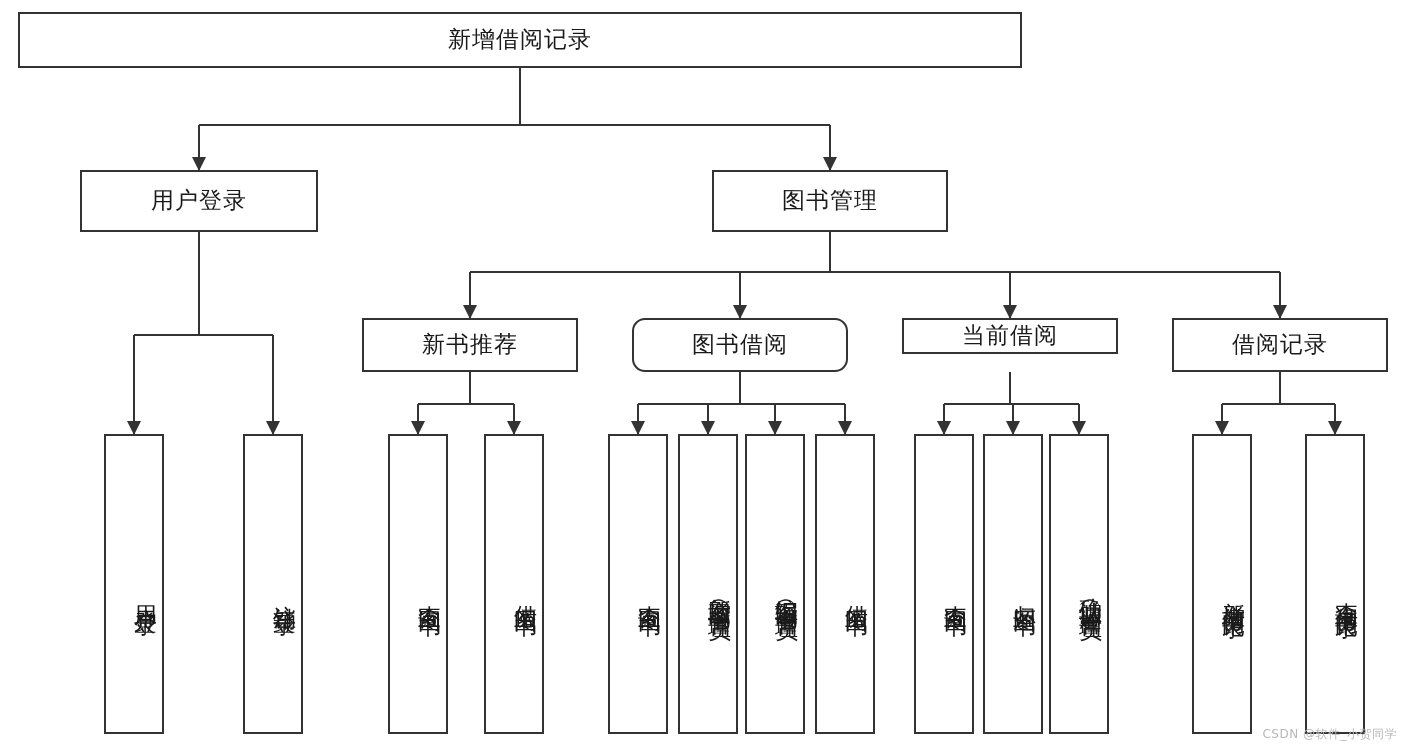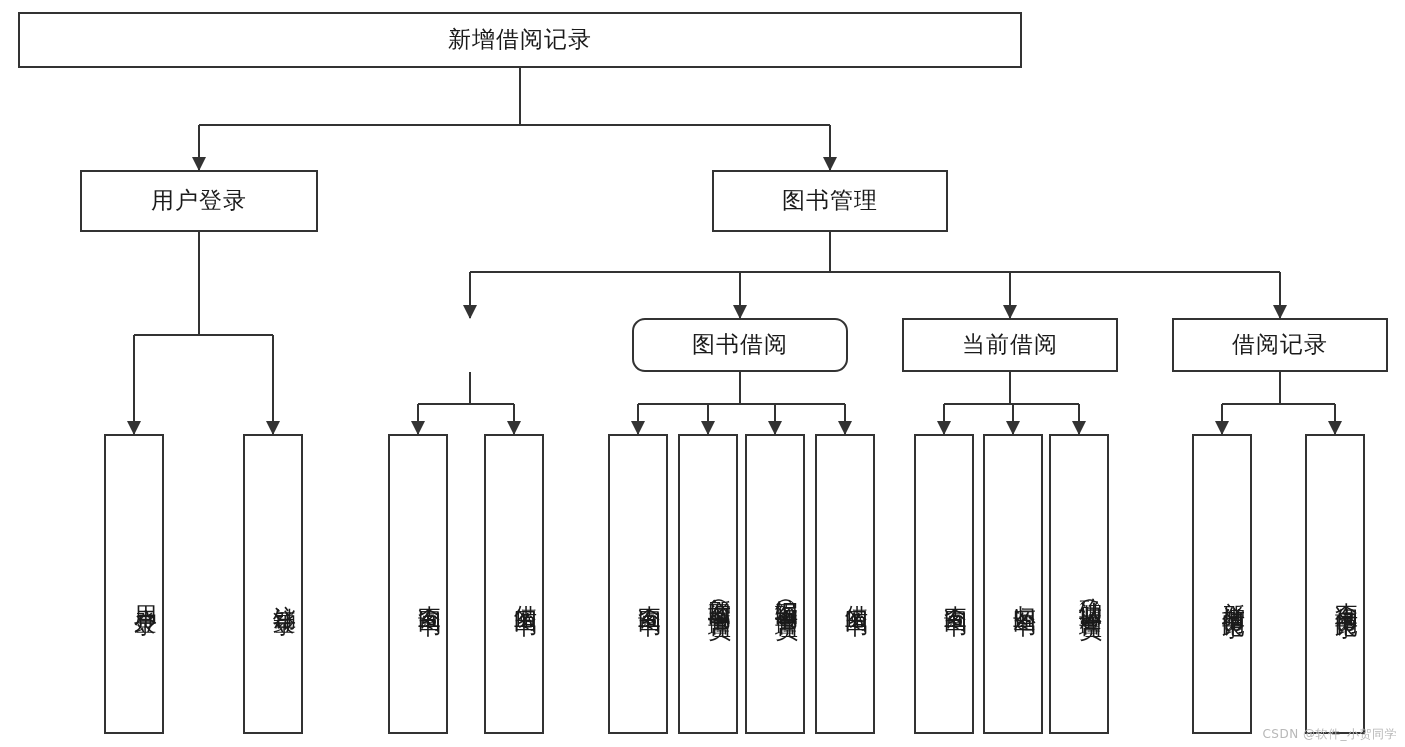--- a/index.html
+++ b/index.html
@@ -78,24 +78,27 @@
     <span class="label">新增借阅记录</span>
   </div>
 
   <div class="node horiz" id="n-l2-0" style="left: 80px; top: 170px; width: 238px; height: 62px;">
     <span class="label">用户登录</span>
   </div>
   <div class="node horiz" id="n-l2-1" style="left: 712px; top: 170px; width: 236px; height: 62px;">
     <span class="label">图书管理</span>
   </div>
 
+  <div class="node horiz" id="n-l3-0" style="left: 362px; top: 318px; width: 216px; height: 54px;">
+    <span class="label">新书推荐</span>
+  </div>
   <div class="node horiz" id="n-l3-1" style="left: 632px; top: 318px; width: 216px; height: 54px; border-radius: 13px;">
     <span class="label">图书借阅</span>
   </div>
-  <div class="node horiz" id="n-l3-2" style="left: 902px; top: 318px; width: 216px; height: 54px;">
+  <div class="node horiz" id="n-l3-2" style="left: 902px; top: 318px; width: 216px; height: 36px;">
     <span class="label">当前借阅</span>
   </div>
   <div class="node horiz" id="n-l3-3" style="left: 1172px; top: 318px; width: 216px; height: 54px;">
     <span class="label">借阅记录</span>
   </div>
 
   <div class="node vert" id="n-lf-0" style="left: 104px; top: 434px; width: 60px; height: 300px;">
     <span class="label">用户登录</span>
   </div>
   <div class="node vert" id="n-lf-1" style="left: 243px; top: 434px; width: 60px; height: 300px;">

